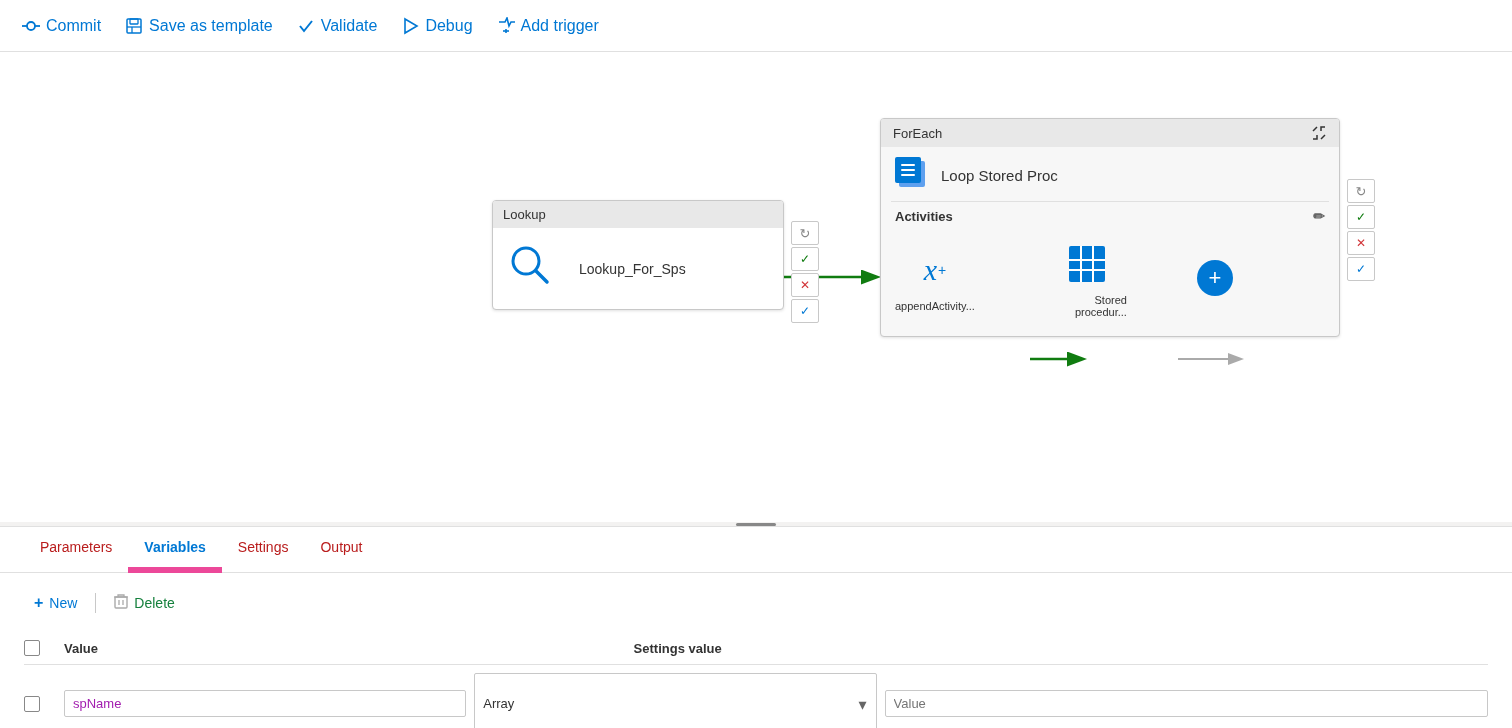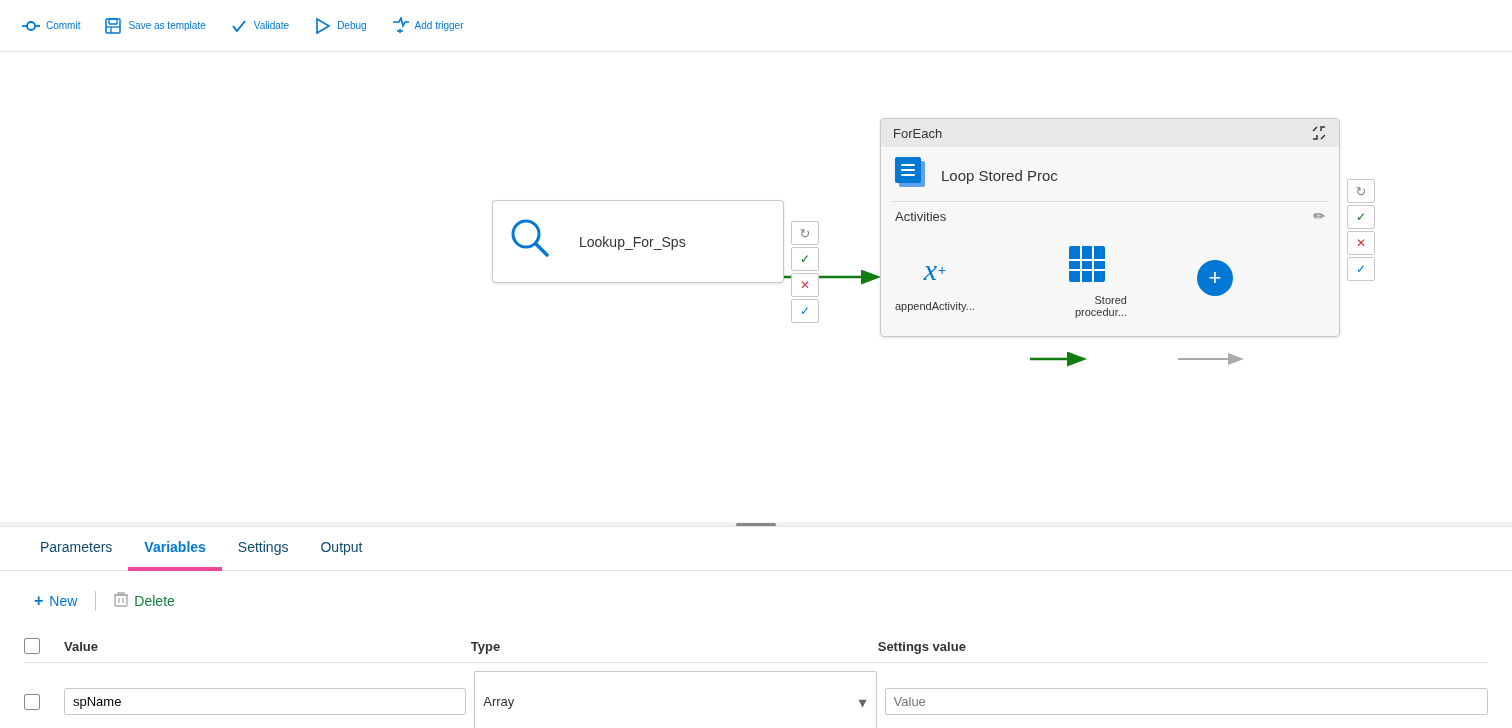--- a/index.html
+++ b/index.html
@@ -16,21 +16,21 @@
       background: #fff;
     }
     .toolbar-btn {
       display: flex;
       align-items: center;
       gap: 6px;
       padding: 6px 10px;
       border: none;
       background: none;
       cursor: pointer;
-      font-size: 10px;
+      font-size: 16px;
       color: #0078d4;
       border-radius: 2px;
     }
     .toolbar-icon {
       font-size: 16px;
       display: inline-flex;
       align-items: center;
     }
 
     
@@ -143,21 +143,21 @@
       gap: 10px;
       padding: 10px 14px 8px;
     }
     .foreach-title-text {
       font-size: 15px;
       font-weight: 500;
       color: #333;
     }
     .foreach-activities-label {
       font-size: 13px;
-      font-weight: 400;
+      font-weight: 700;
       color: #333;
       padding: 6px 14px 4px;
       display: flex;
       align-items: center;
       justify-content: space-between;
     }
     .foreach-activities-area {
       display: flex;
       align-items: center;
       gap: 6px;
@@ -212,28 +212,28 @@
       overflow: hidden;
     }
     .bottom-tabs {
       display: flex;
       border-bottom: 1px solid #e0e0e0;
       padding: 0 24px;
     }
     .bottom-tab {
       padding: 12px 16px;
       font-size: 14px;
-      color: #0c4a6e;
+      color: #b91c1c;
       cursor: pointer;
       border-bottom: 2px solid transparent;
       margin-bottom: -1px;
     }
     .bottom-tab.active {
       color: #0078d4;
-      border-bottom: 4px solid #ec4899;
+      border-bottom: 6px solid #ec4899;
       font-weight: 600;
     }
     .bottom-content {
       padding: 14px 24px;
     }
     .bottom-toolbar {
       display: flex;
       align-items: center;
       gap: 8px;
       margin-bottom: 14px;
@@ -285,21 +285,21 @@
       border-radius: 2px;
       background: #fff;
       cursor: pointer;
     }
     .text-input {
       width: 100%;
       border: 1px solid #c8c8c8;
       border-radius: 2px;
       padding: 5px 8px;
       font-size: 13px;
-      color: #000000;
+      color: #a21caf;
       outline: none;
     }
     .select-input {
       width: 100%;
       border: 1px solid #c8c8c8;
       border-radius: 2px;
       padding: 22px 8px;
       font-size: 13px;
       color: #333;
       background: #fff;
@@ -440,20 +440,23 @@
     </defs>
 
     <line x1="784" y1="225" x2="876" y2="225" stroke="#107c10" stroke-width="2.5" marker-end="url(#arrowGreen)"></line>
 
     <line x1="1030" y1="307" x2="1082" y2="307" stroke="#107c10" stroke-width="2.5" marker-end="url(#arrowGreenSmall)"></line>
 
     <line x1="1178" y1="307" x2="1240" y2="307" stroke="#aaa" stroke-width="2" marker-end="url(#arrowGray)"></line>
   </svg>
 
   <div class="lookup-node" style="position:absolute; left:492px; top:148px; width:292px;">
+    <div class="node-header">
+      <span>Lookup</span>
+    </div>
     <div class="node-body">
       <span class="lookup-icon">
         <svg width="44" height="44" viewBox="0 0 44 44" fill="none">
           <circle cx="19" cy="19" r="13" stroke="#0078d4" stroke-width="3" fill="none"></circle>
           <line x1="29" y1="29" x2="40" y2="40" stroke="#0078d4" stroke-width="3.5" stroke-linecap="round"></line>
         </svg>
       </span>
       <span class="node-label">Lookup_For_Sps</span>
     </div>
 
@@ -579,21 +582,20 @@
         </span>
         <span>Delete</span>
       </button>
     </div>
 
     <div class="table-header">
       <div class="col-check">
         <div class="check-box"></div>
       </div>
       <div class="col-name">Value</div>
-      <div class="col-type">Type</div>
       <div class="col-default">Settings value</div>
     </div>
 
     <div class="table-row-item">
       <div class="col-check">
         <div class="check-box"></div>
       </div>
       <div class="col-name">
         <input class="text-input" type="text" value="spName" style="">
       </div>

